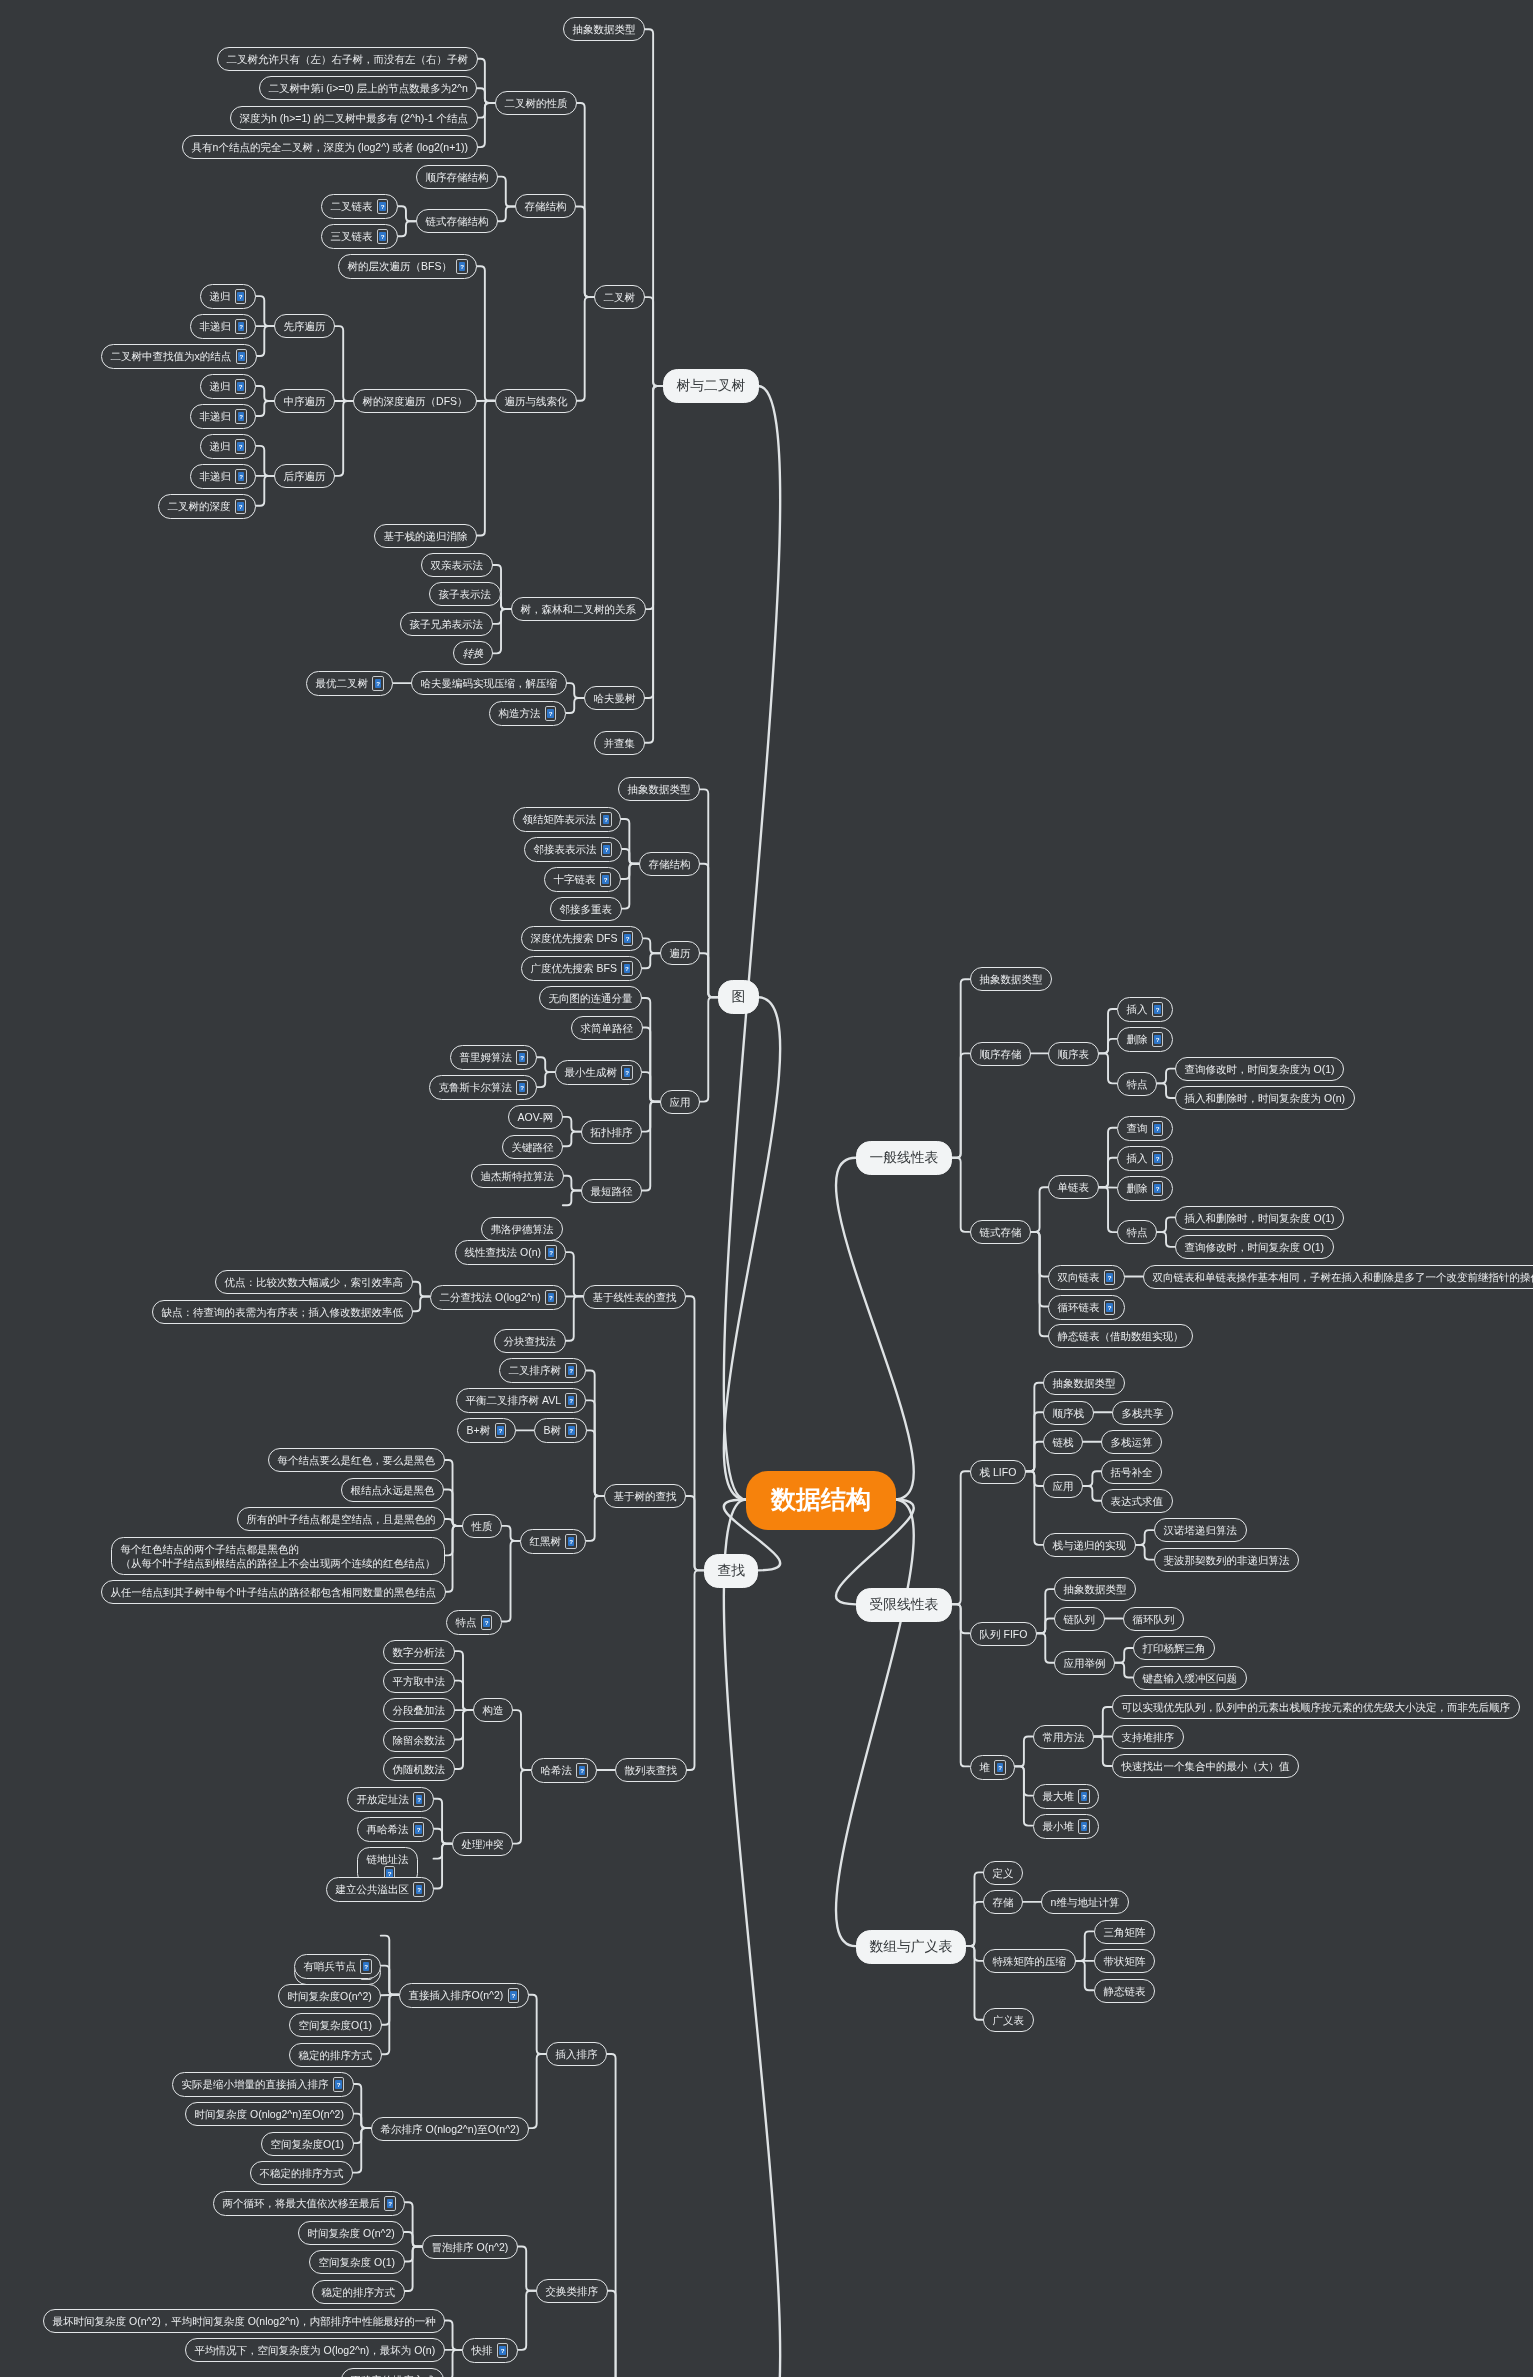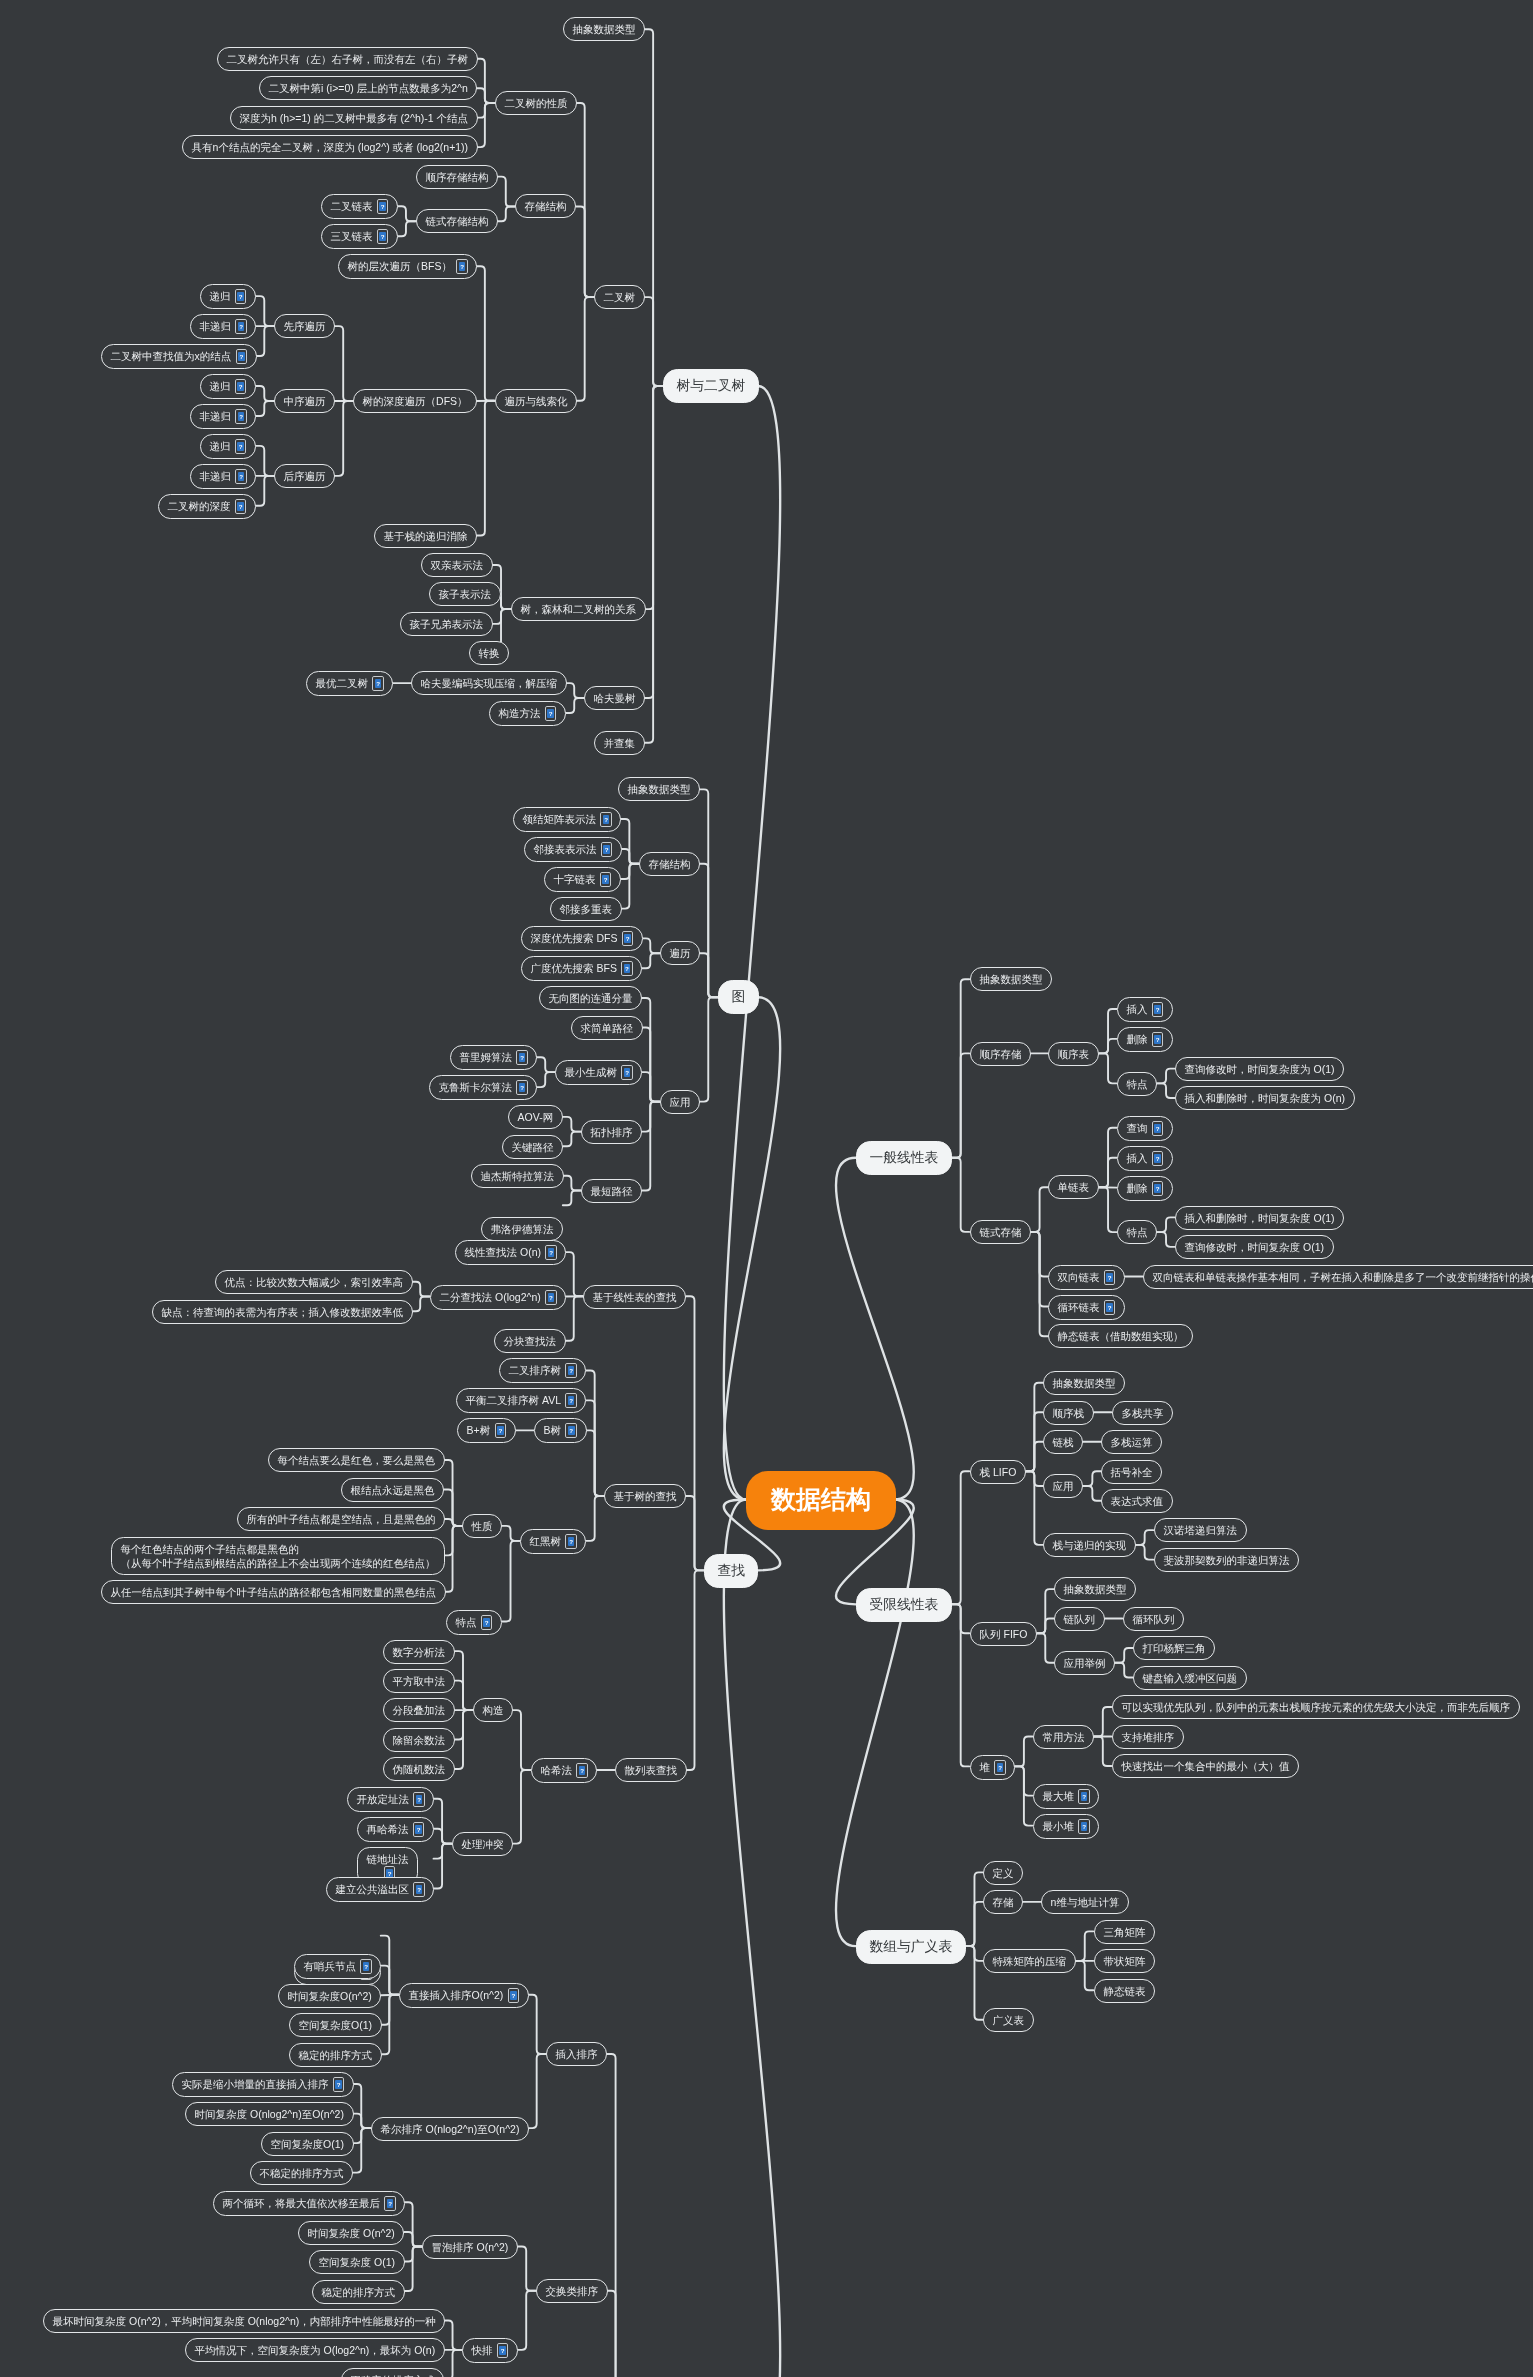--- a/index.html
+++ b/index.html
@@ -372,21 +372,21 @@
     </div>
     <div class="node topic" style="left: 421px; top: 553px;">
       <span class="label">双亲表示法</span>
     </div>
     <div class="node topic" style="left: 421px; top: 582px; margin-left: 8px;">
       <span class="label">孩子表示法</span>
     </div>
     <div class="node topic" style="left: 400px; top: 612px;">
       <span class="label">孩子兄弟表示法</span>
     </div>
-    <div class="node topic" style="left: 469px; top: 641px;">
+    <div class="node topic" style="left: 453px; top: 641px; font-style: italic;">
       <span class="label">转换</span>
     </div>
     <div class="node topic" style="left: 584px; top: 686px;">
       <span class="label">哈夫曼树</span>
     </div>
     <div class="node topic" style="left: 411px; top: 671px;">
       <span class="label">哈夫曼编码实现压缩，解压缩</span>
     </div>
     <div class="node topic" style="left: 306px; top: 671px;">
       <span class="label">最优二叉树</span>

